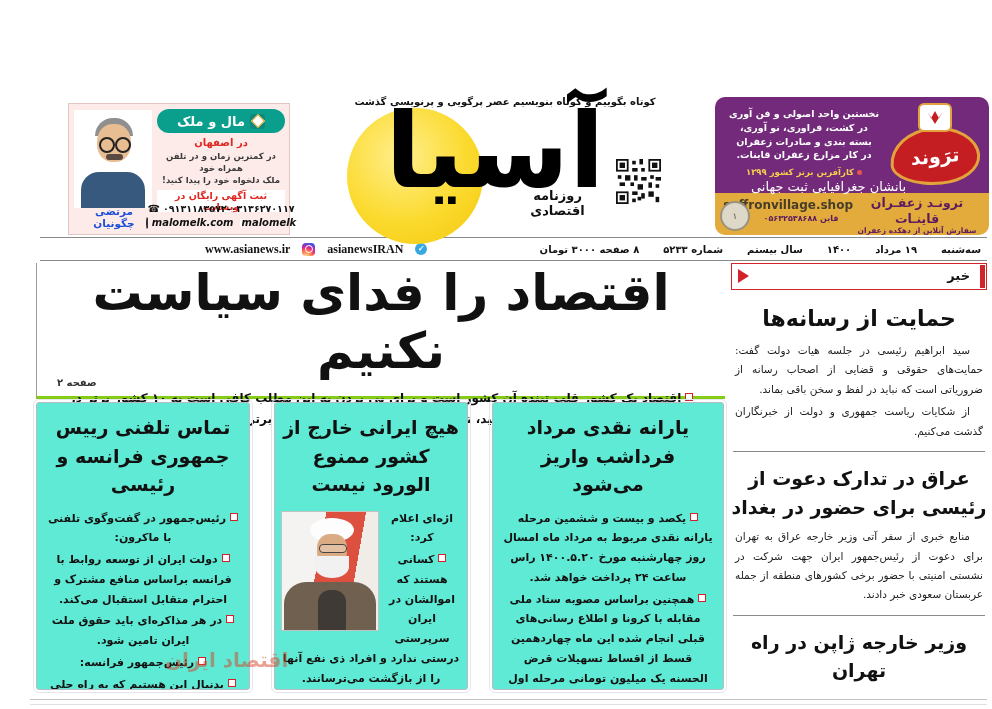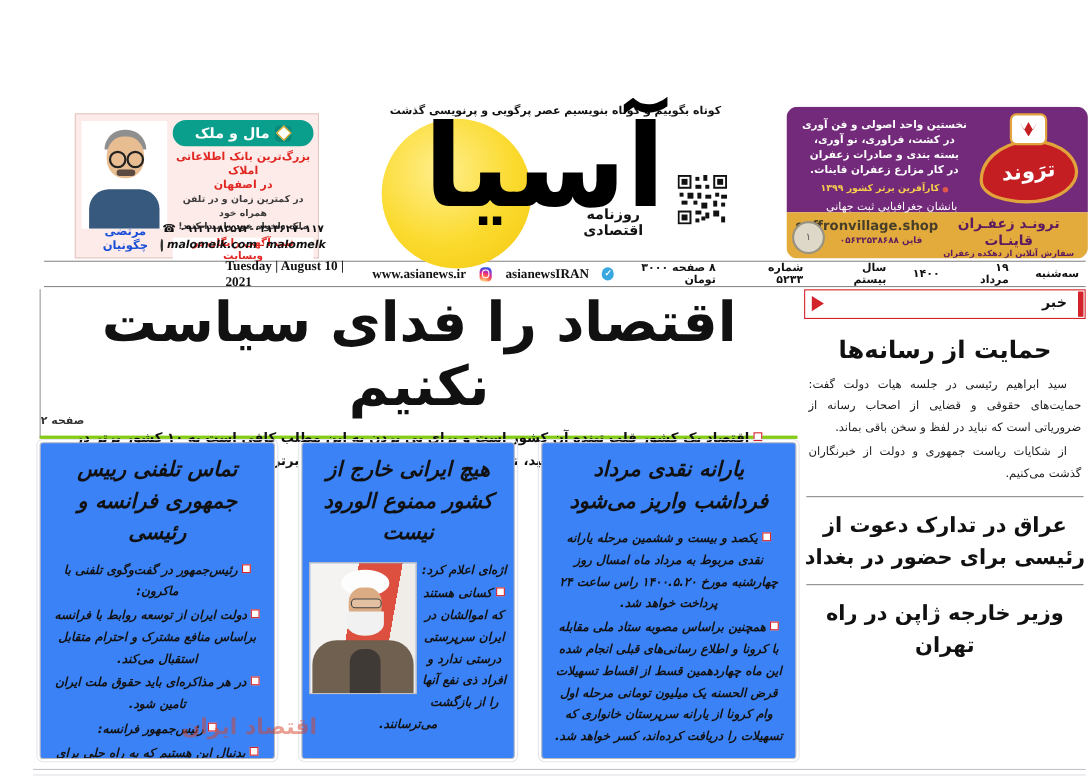--- a/index.html
+++ b/index.html
@@ -50,21 +50,21 @@
   .ar-copy{flex:1;color:#fff;font-weight:bold;font-size:9.5px;line-height:1.45;text-align:center;padding-top:4px;}
   .ar-award{color:#f3cf4b;font-size:8.5px;margin-top:4px;display:flex;align-items:center;justify-content:center;gap:3px;}
   .award-dot{width:5px;height:5px;border-radius:50%;background:#e2574c;display:inline-block;}
   .ar-logo{width:96px;display:flex;flex-direction:column;align-items:center;}
   .flower-box{width:30px;height:25px;background:#fff;border:2px solid #e2a33c;border-radius:6px;z-index:2;
     display:flex;align-items:center;justify-content:center;margin-bottom:-5px;}
   .saffron-flower{width:16px;height:13px;background:#c41e22;
     clip-path:polygon(50% 100%,0 0,25% 55%,50% 0,75% 55%,100% 0);}
   .blob{width:84px;height:52px;background:#c41e22;border:3px solid #e2a33c;color:#fff;font-weight:bold;font-size:19px;
     border-radius:50% 50% 45% 55%/60% 55% 45% 40%;display:flex;align-items:center;justify-content:center;transform:rotate(-5deg);}
-  .gi-label{position:absolute;left:36px;bottom:41px;color:#fff;font-size:10px;z-index:2;margin-top:48px;}
+  .gi-label{position:absolute;left:36px;bottom:41px;color:#fff;font-size:13px;z-index:2;margin-top:48px;}
   .gi-stamp{position:absolute;left:5px;bottom:4px;width:26px;height:26px;border-radius:50%;background:#ded8c8;
     border:2px solid #99937f;z-index:4;display:flex;align-items:center;justify-content:center;font-size:9px;color:#555;}
   .ar-gold{height:38px;background:#e3aa3c;display:flex;padding:2px 8px 2px 34px;}
   .ag-right{flex:1;display:flex;flex-direction:column;text-align:center;line-height:1.25;}
   .ag-brand{color:#5c1b5e;font-weight:bold;font-size:12.5px;}
   .ag-small{color:#5c1b5e;font-size:7.5px;font-weight:bold;}
   .ag-left{width:104px;text-align:center;padding-top:3px;line-height:1.3;}
   .ag-site{font-size:12px;font-weight:bold;color:#463e28;}
   .ag-city{font-size:8px;font-weight:bold;color:#5c1b5e;}
   
@@ -79,27 +79,27 @@
   .vf-icon{width:12px;height:12px;border-radius:50%;background:#3aa8e0;color:#fff;font-size:8px;line-height:12px;text-align:center;}
   .vf-icon::after{content:"✓";}
   
   .lead{position:absolute;left:36px;top:263px;width:688px;height:133px;
     border-left:1px solid #9a9a9a;border-bottom:3px solid #84cc16;}
   .lead h1{margin:2px 0 8px;text-align:center;font-size:50px;line-height:1.15;letter-spacing:-1px;font-weight:bold;}
   .standfirst{margin:0 14px;text-align:center;font-size:12px;font-weight:bold;line-height:1.75;}
   .sig-row{display:flex;justify-content:center;align-items:center;gap:6px;margin-top:2px;}
   .tri-up{width:0;height:0;border-left:6px solid transparent;border-right:6px solid transparent;border-bottom:10px solid #d3232a;}
   .author{font-size:12px;font-weight:bold;}
-  .page-ref{position:absolute;left:0;bottom:8px;font-size:10px;font-weight:bold;color:#333;margin-top:48px;}
+  .page-ref{position:absolute;left:20px;bottom:8px;font-size:10px;font-weight:bold;color:#333;margin-top:48px;}
   
   .blt{display:inline-block;width:6px;height:6px;border:1.5px solid #d3232a;background:#fff;margin-left:4px;vertical-align:1px;}
   
   .boxes{position:absolute;left:36px;top:402px;width:688px;height:288px;display:flex;justify-content:space-between;}
-  .box{background:#3b82f6;border:1px solid #b9bac4;outline:1px solid #e5e5ec;outline-offset:2px;border-radius:3px;
-    padding:8px 10px;box-sizing:border-box;overflow:hidden;font-style:italic;}
+  .box{background:#5eead4;border:1px solid #b9bac4;outline:1px solid #e5e5ec;outline-offset:2px;border-radius:3px;
+    padding:8px 10px;box-sizing:border-box;overflow:hidden;}
   .box h2{margin:2px 0 10px;text-align:center;font-size:19px;line-height:1.5;font-weight:bold;}
   .box-body{font-size:11px;font-weight:bold;line-height:1.8;text-align:center;}
   .box-body p{margin:0 0 2px;}
   .box-subsidy{width:232px;}
   .box-judiciary{width:194px;padding:8px 6px;}
   .box-france{width:214px;}
   .cleric{float:left;width:96px;height:118px;border:1px solid #c2c2c2;position:relative;overflow:hidden;margin:2px 4px 2px 0;
     background:linear-gradient(100deg,#f5f3f1 38%,#dd4f3e 38% 72%,#f0ece8 72%);}
   .c-turban{position:absolute;top:6px;left:28px;width:44px;height:24px;background:#fdfdfd;border-radius:50%;}
   .c-face{position:absolute;top:22px;left:35px;width:30px;height:32px;background:#dbab84;border-radius:42%;}
@@ -137,21 +137,20 @@
     <div class="p-shirt"></div>
   </div>
   <div class="al-right">
     <div class="ml-logo">
       <span class="diamond-badge">
           <i></i>
         </span>
       <span>مال و ملک</span>
     </div>
     <div class="al-headline">
-      <div>بزرگ‌ترین بانک اطلاعاتی املاک</div>
       <div>در اصفهان</div>
     </div>
     <div class="al-body">
       <div>در کمترین زمان و در تلفن همراه خود</div>
       <div>ملک دلخواه خود را پیدا کنید!</div>
     </div>
     <div class="al-cta">ثبت آگهی رایگان در وبسایت</div>
   </div>
   <div class="al-phone">
     <span class="phone-icon"></span>
@@ -249,21 +248,20 @@
 <div class="date-bar" dir="rtl">
   <div class="fa-group">
     <span>سه‌شنبه</span>
     <span>۱۹ مرداد</span>
     <span>۱۴۰۰</span>
     <span>سال بیستم</span>
     <span>شماره ۵۲۳۳</span>
     <span>۸ صفحه ۳۰۰۰ تومان</span>
   </div>
   <div class="en-group">
-    <span>Tuesday | August 10 | 2021</span>
     <span>www.asianews.ir</span>
     <span class="ig-icon"></span>
     <span>asianewsIRAN</span>
     <span class="vf-icon"></span>
   </div>
 </div>
 
 <section class="lead" dir="rtl">
   <h1>اقتصاد را فدای سیاست نکنیم</h1>
   <p class="standfirst"><span class="blt"></span><span>اقتصاد یک کشور قلب تپنده آن کشور است و برای پی بردن به این مطلب کافی است به ۱۰ کشور برتر در المپیک ۲۰۲۰ توجه کنید، تمامی این کشورها، دارای اقتصاد برتر در جهان هستند.</span></p>
@@ -321,20 +319,21 @@
     <span class="nh-bar"></span>
   </div>
   <article>
     <h2 class="t-big">حمایت از رسانه‌ها</h2>
     <p>سید ابراهیم رئیسی در جلسه هیات دولت گفت: حمایت‌های حقوقی و قضایی از اصحاب رسانه از ضروریاتی است که نباید در لفظ و سخن باقی بماند.</p>
     <p>از شکایات ریاست جمهوری و دولت از خبرنگاران گذشت می‌کنیم.</p>
   </article>
   <hr>
   <article>
     <h2 class="t-mid">عراق در تدارک دعوت از رئیسی برای حضور در بغداد</h2>
+    <p>منابع خبری از سفر آتی وزیر خارجه عراق به تهران برای دعوت از رئیس‌جمهور ایران جهت شرکت در نشستی امنیتی با حضور برخی کشورهای منطقه از جمله عربستان سعودی خبر دادند.</p>
   </article>
   <hr>
   <article>
     <h2 class="t-mid">وزیر خارجه ژاپن در راه تهران</h2>
 
   </article>
 </aside>
 
 <div class="watermark">اقتصاد ایران</div>
 <div class="bottom-rule"></div>

